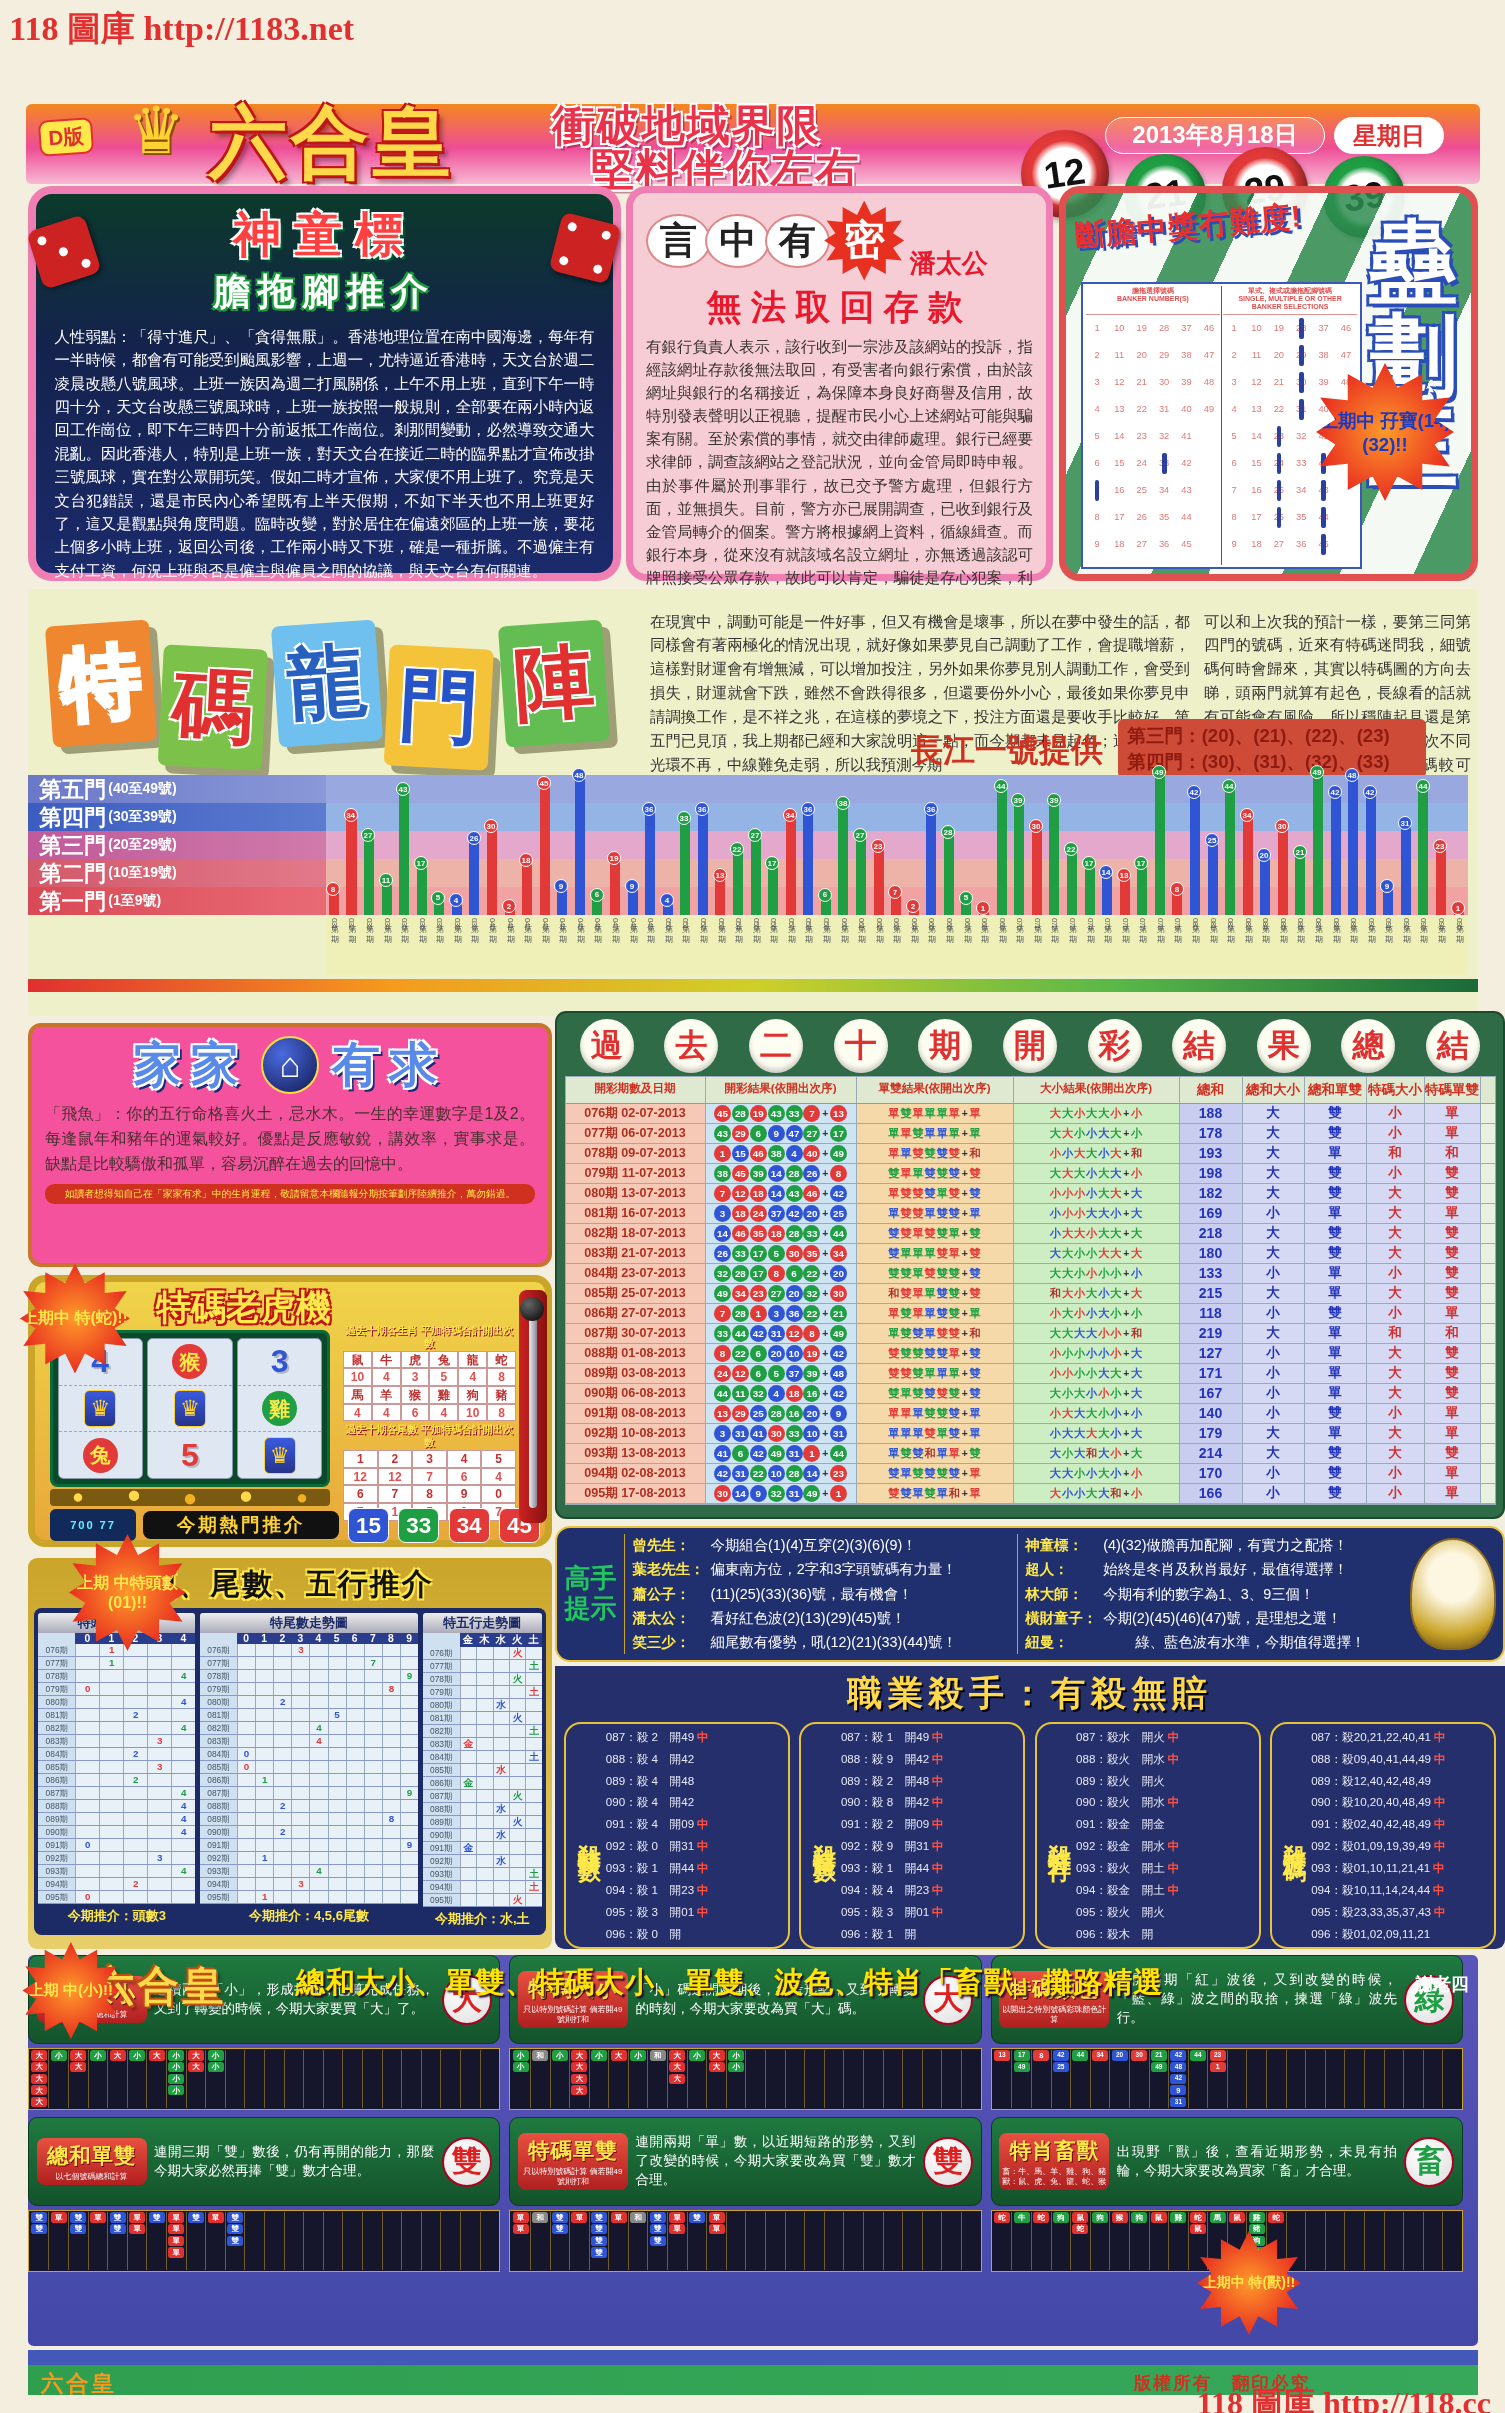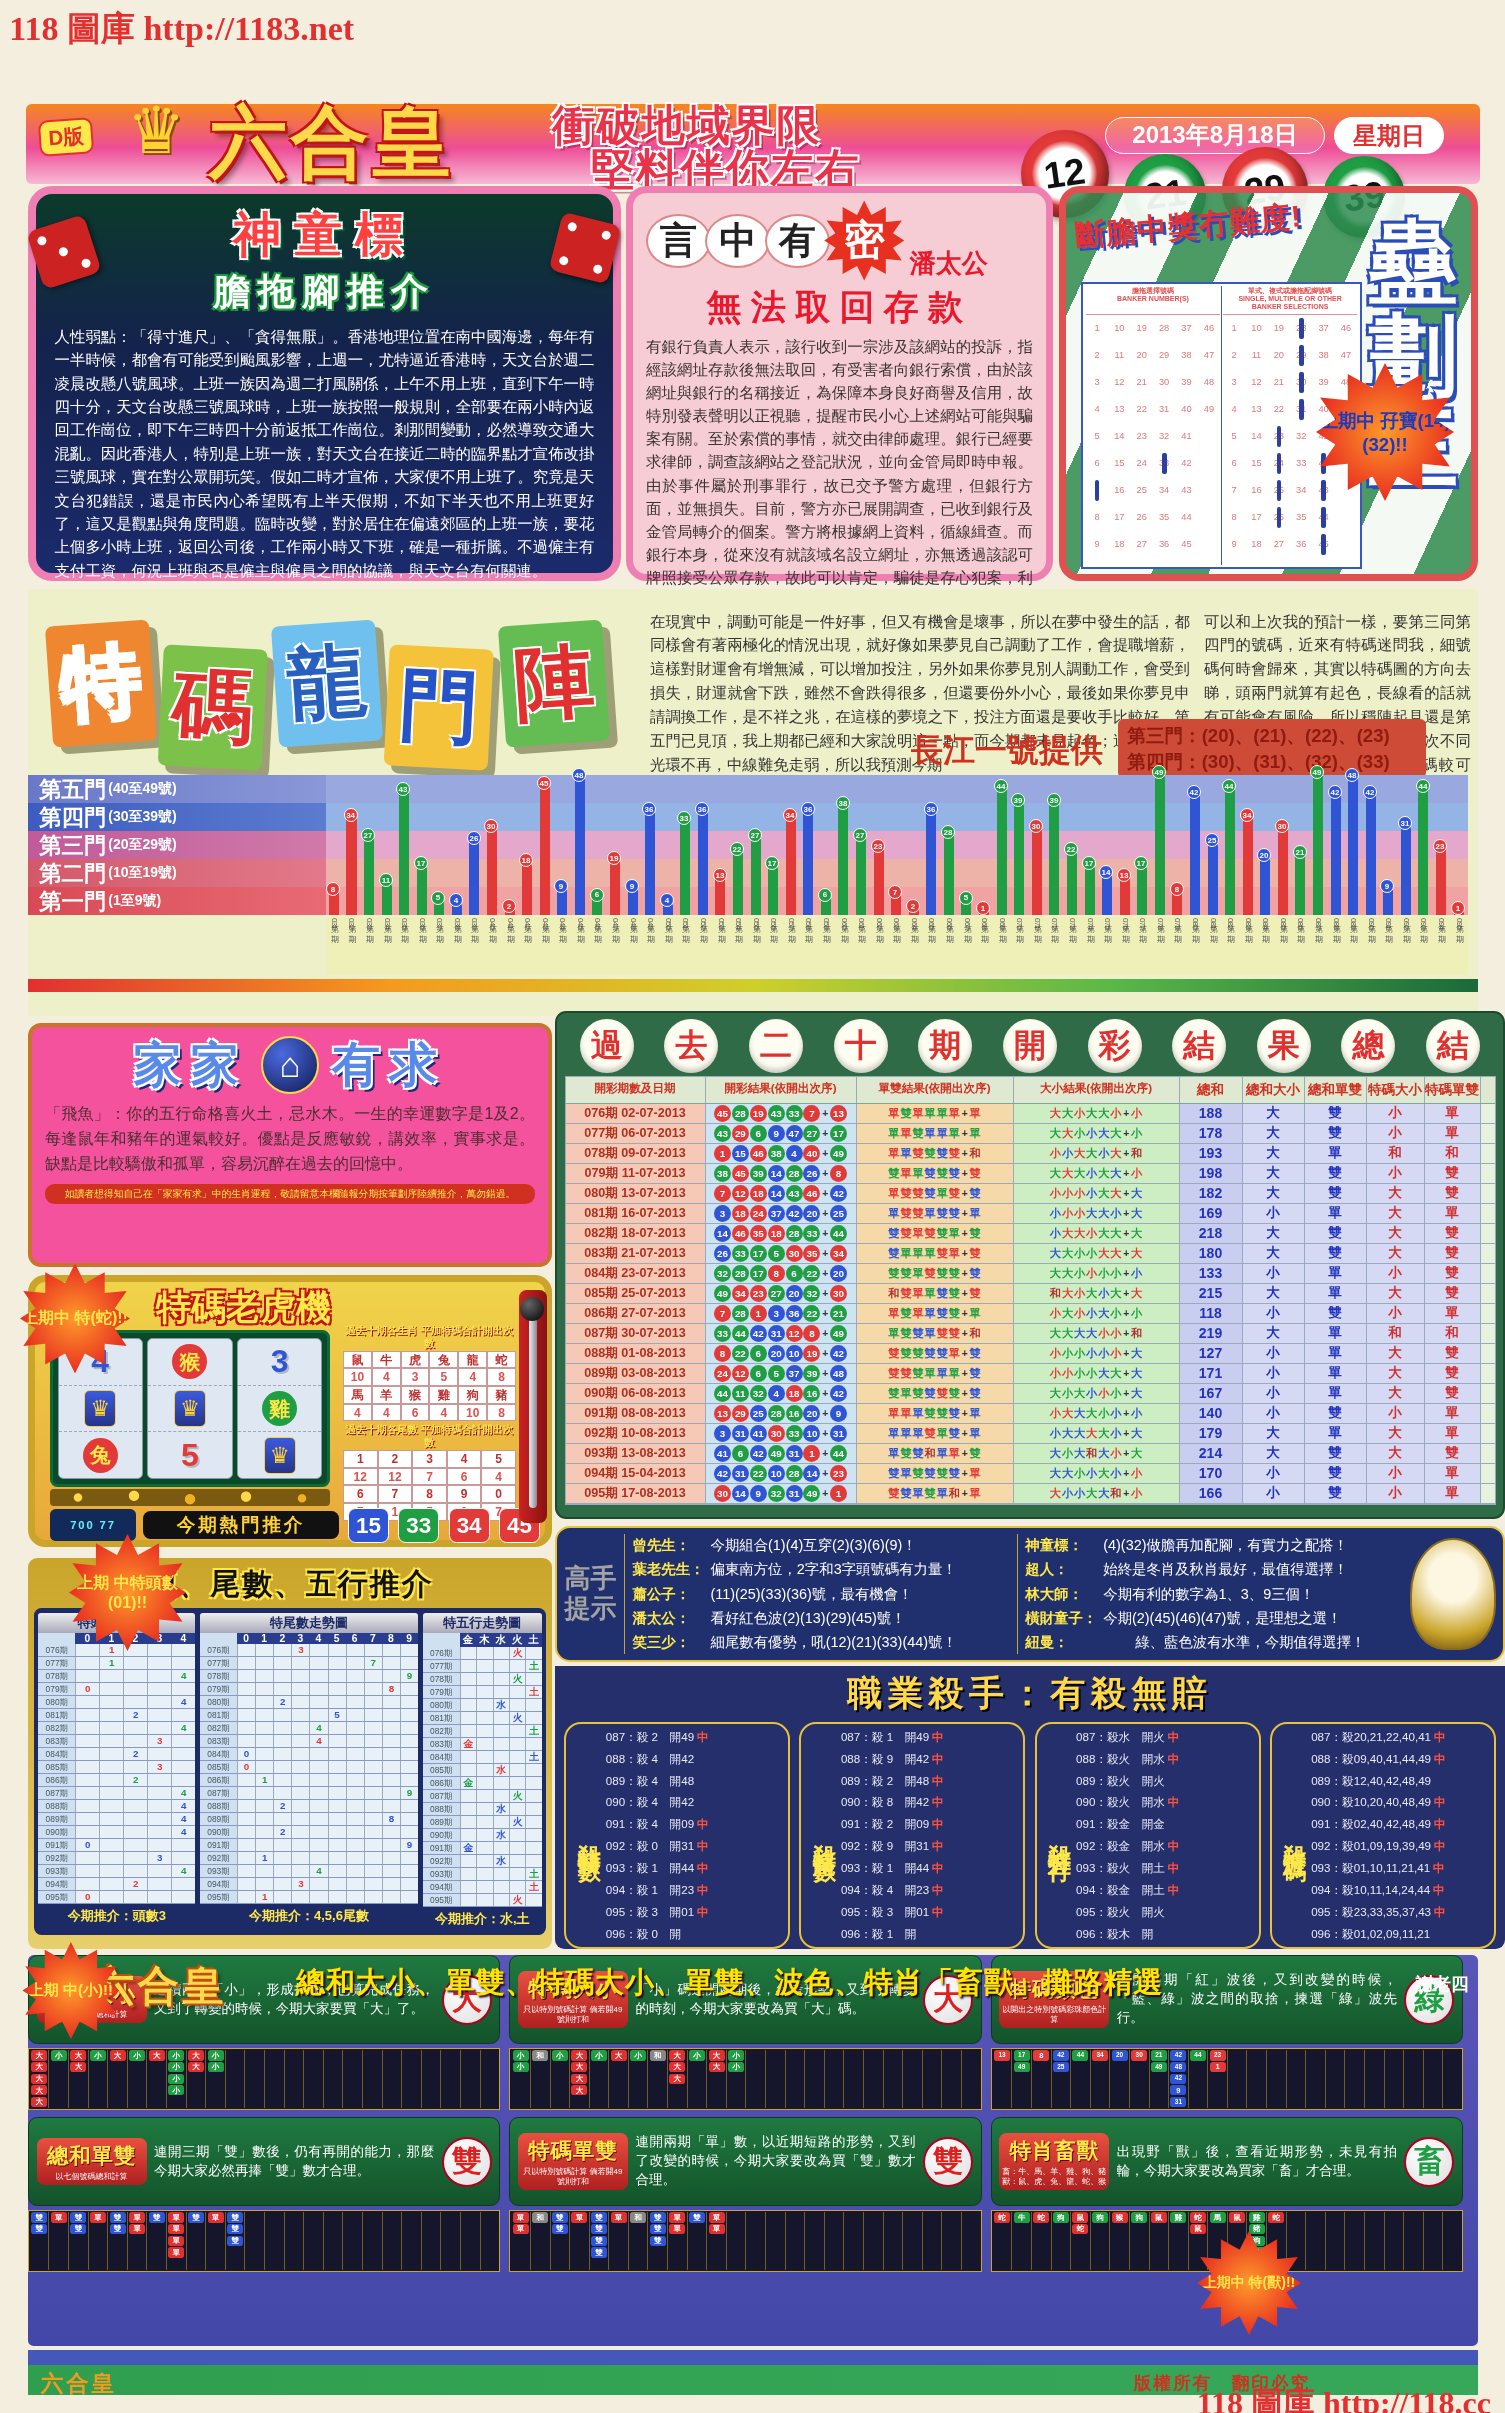--- a/index.html
+++ b/index.html
@@ -116,21 +116,21 @@
 .cd{background:#f5c9b6;color:#b03020;font-size:12.6px;font-weight:bold}
 .cb{background:#cfe4f2}
 .co{background:#f5d9a8;font-size:11.2px;font-weight:900}
 .cs{background:#cdeec2;font-size:11.2px;font-weight:900}
 .cn{background:#c9cdf0;color:#2233bb;font-size:14px;font-weight:900}
 .cx{background:#d6d9f4;font-size:13.5px;font-weight:900}
 .rb{width:17px;height:17px;border-radius:50%;color:#fff;font-size:9.8px;font-weight:bold;display:flex;align-items:center;justify-content:center}
 .plus{color:#334;font-size:10.3px;font-weight:900;margin:0 0.9px}
 
 #masters{left:555px;top:1526px;width:950px;height:136px;background:#20306e;border:2.8px double #e8c33a;border-radius:15px;display:flex;align-items:center;padding:5.6px 7.5px;gap:7.5px}
-#mlabel{width:52px;color:#a3a3a3;font-size:26px;font-weight:900;text-align:left;line-height:1.15}
+#mlabel{width:52px;color:#22c55e;font-size:26px;font-weight:900;text-align:left;line-height:1.15}
 .mcol{flex:1;display:flex;flex-direction:column;justify-content:space-around;height:100%;border-left:1.9px solid #caa52a;padding-left:7.5px}
 .mitem{display:flex;font-size:14.4px;line-height:1.3}
 .mname{color:#ffe84a;font-weight:900;width:78px;flex:none}
 .mtext{color:#fff}
 #lamp{width:86px;height:112px;background:radial-gradient(circle at 50% 35%,#fdf6e0 30%,#caa52a 70%,#6a4a10);border-radius:50% 50% 40% 40%;border:2.8px solid #8a6a20}
 
 #killers{left:555px;top:1666px;width:950px;height:283px;background:#252f6b;border-radius:0 0 9.3px 9.3px}
 #ktitle{text-align:center;color:#ffd94a;font-size:35px;font-weight:900;letter-spacing:5.6px;padding-top:3.7px;text-shadow:1.9px 1.9px 0 #000}
 #kboxes{display:flex;justify-content:space-between;padding:5.6px 9.3px}
 .kbox{width:226px;height:227px;border:2.8px solid #e8c33a;border-radius:17px;display:flex;padding:5.6px 3.7px 5.6px 7.5px}
@@ -2059,21 +2059,21 @@
             <span class="plus">+</span>
             <span style="color: rgb(31, 158, 68);">大</span>
           </div>
           <div class="cn" style="width: 63px;">214</div>
           <div class="cx" style="color: rgb(34, 51, 187); width: 62px;">大</div>
           <div class="cx" style="color: rgb(34, 51, 187); width: 62px;">雙</div>
           <div class="cx" style="color: rgb(208, 48, 48); width: 58px;">大</div>
           <div class="cx" style="color: rgb(208, 48, 48); width: 56px;">雙</div>
         </div>
         <div class="rrow">
-          <div class="cd" style="width: 140px;">094期 15-04-2013</div>
+          <div class="cd" style="width: 140px;">094期 02-08-2013</div>
           <div class="cb" style="width: 151px;">
             <span class="rb bB">42</span>
             <span class="rb bB">31</span>
             <span class="rb bG">22</span>
             <span class="rb bB">10</span>
             <span class="rb bG">28</span>
             <span class="rb bB">14</span>
             <span class="plus">+</span>
             <span class="rb bR">23</span>
           </div>

